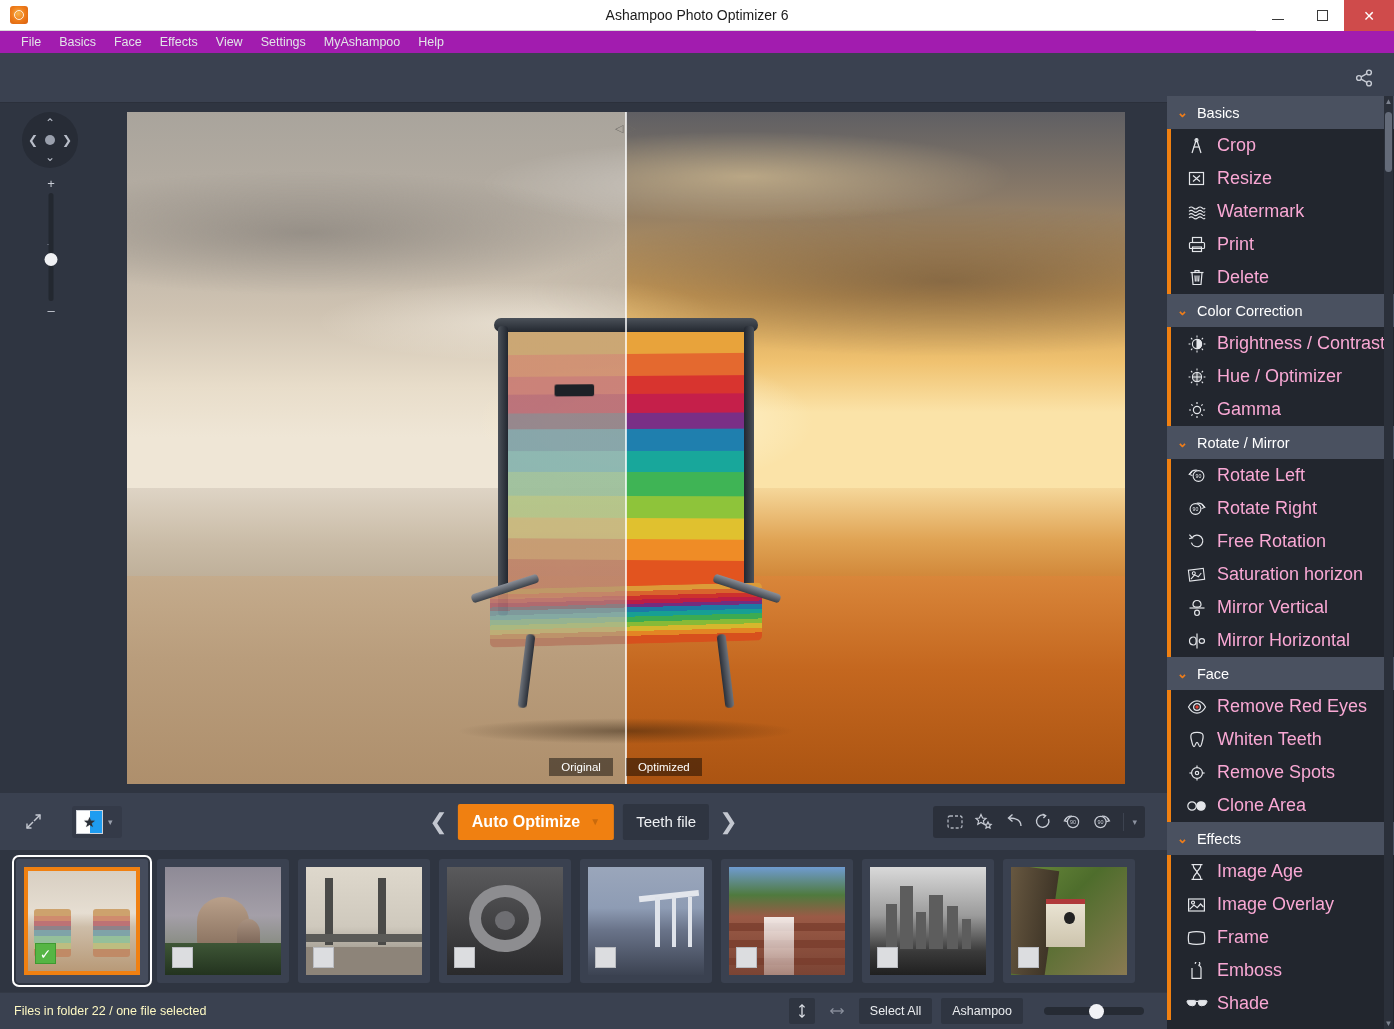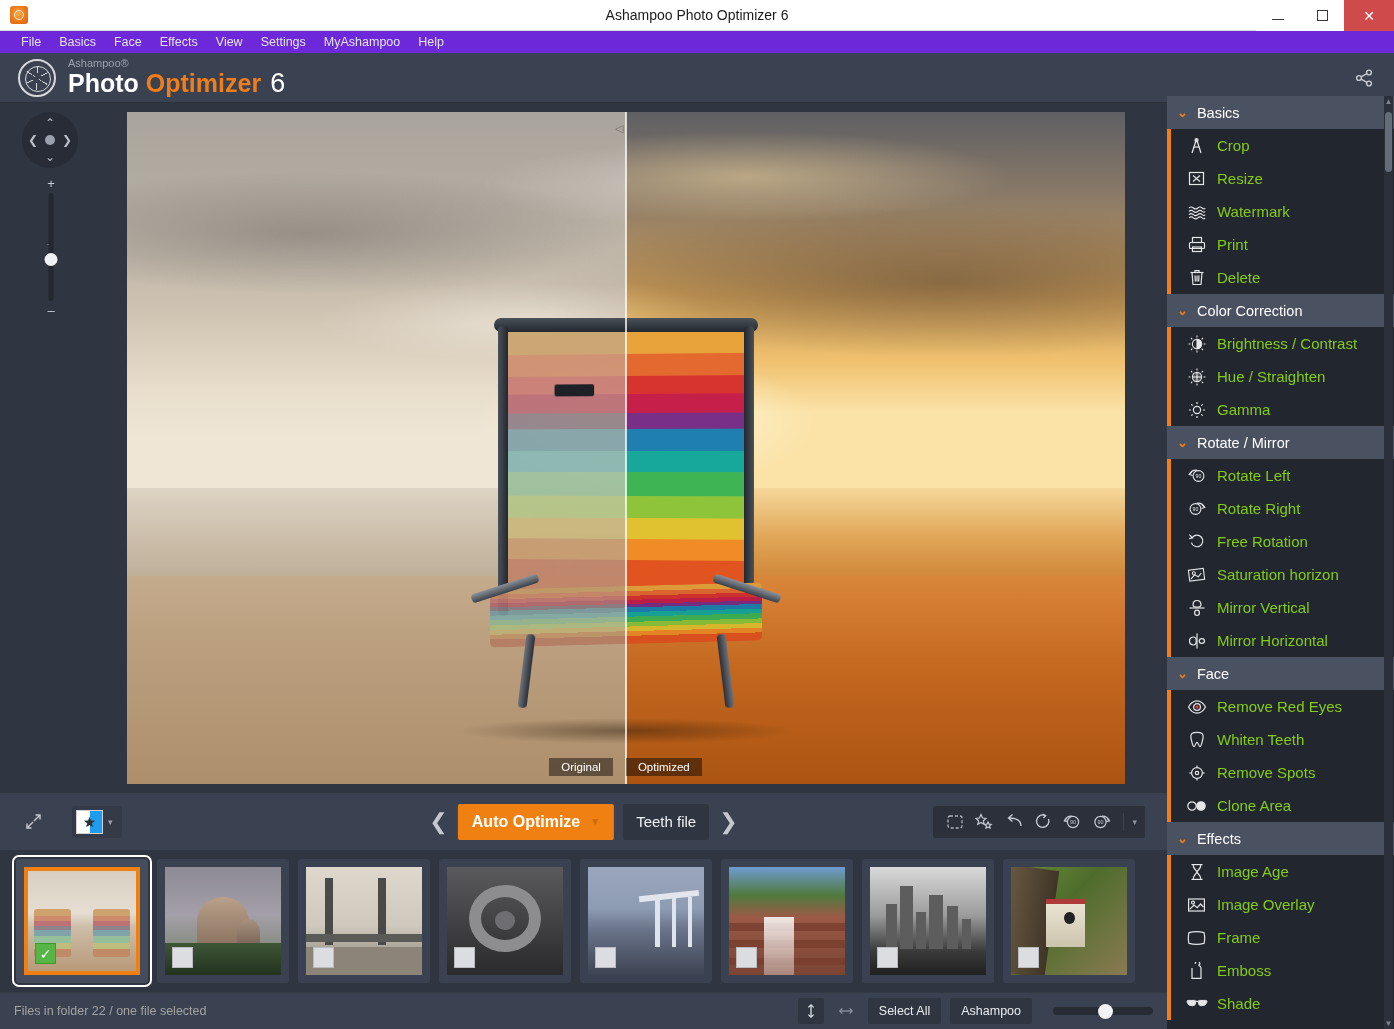--- a/index.html
+++ b/index.html
@@ -37,21 +37,21 @@
     width:44px; height:31px; display:flex; align-items:center; justify-content:center;
     color:#3a3a3a; font-size:14px; background:#fff;
   }
   .tb-btn.close { background:#cf4b4b; color:#fff; width:50px; }
   .tb-min-glyph { display:block; width:12px; height:1.5px; background:#3a3a3a; margin-top:8px;}
   .tb-max-glyph { display:block; width:11px; height:11px; border:1.5px solid #3a3a3a;}
 
   
   .menubar {
     position:absolute; top:31px; left:0; width:1394px; height:22px;
-    background:#6d28d9; display:flex; align-items:center; padding-left:12px;
+    background:#a21caf; display:flex; align-items:center; padding-left:12px;
   }
   .menuitem {
     color:#e2e4e8; font-size:12.5px; padding:2px 9px; cursor:default;
   }
 
   
   .headerbar {
     position:absolute; top:53px; left:0; width:1394px; height:50px;
     background:#3a4150; display:flex; align-items:center;
     border-bottom:1px solid #2b303b;
@@ -353,22 +353,22 @@
   .t-birdhouse .bh{position:absolute;left:30%;top:30%;width:34%;height:44%;
     background:linear-gradient(180deg,#e9e3d2,#cdc4ad);border-top:5px solid #b03a3a;}
   .t-birdhouse .hole{position:absolute;left:46%;top:42%;width:9%;height:11%;border-radius:50%;background:#222;}
 
   
   .statusbar {
     position:absolute; left:0; top:992px; width:1167px; height:37px;
     background:#3a4150; display:flex; align-items:center;
     border-top:1px solid #333945;
   }
-  .status-text { margin-left:14px; color:#a3a3a3; font-size:12.5px; }
-  .status-right { position:absolute; right:14px; display:flex; align-items:center; gap:9px; }
+  .status-text { margin-left:14px; color:#fef9c3; font-size:12.5px; }
+  .status-right { position:absolute; right:23px; display:flex; align-items:center; gap:9px; }
   .sq-btn { width:26px; height:26px; background:#2f3541; border-radius:2px;
             display:flex; align-items:center; justify-content:center; color:#dfe2e8; }
   .sq-btn.ghost { background:transparent; color:#8e94a1; }
   .txt-btn { background:#2f3541; color:#eaecef; font-size:12.5px;
              height:26px; padding:0 11px; display:flex; align-items:center; border-radius:2px; }
   .size-slider { width:100px; height:8px; background:#262b34; border-radius:5px;
                  position:relative; margin-left:12px; }
   .size-slider .knob { position:absolute; left:52%; top:50%; width:15px; height:15px;
                        margin:-7.5px 0 0 -7.5px; border-radius:50%; background:#f2f3f6; }
 
@@ -383,21 +383,21 @@
   }
   .sb-section-head .chev-d { color:#ef7d1a; font-size:13px; margin-right:9px;
                              font-weight:bold; line-height:1; }
   .sb-section-head .lbl { color:#ffffff; font-size:14.5px; }
   .sb-item {
     height:33px; display:flex; align-items:center; padding-left:14px;
     background:#22262e; border-left:4px solid #f08011; position:relative;
   }
   .sb-item .ico { width:23px; height:20px; margin-right:9px; display:flex;
                   align-items:center; justify-content:center; flex:none; }
-  .sb-item .lbl { color:#84cc16; font-size:15px; }
+  .sb-item .lbl { color:#f9a8d4; font-size:18px; }
   .sb-scroll {
     position:absolute; right:1px; top:0; width:9px; height:933px; background:#2b303a;
   }
   .sb-scroll .thumbv { position:absolute; left:1px; top:16px; width:7px; height:60px;
                        background:#646b79; border-radius:4px; }
   .sb-scroll .arrow-up { position:absolute; left:0; top:1px; width:9px; text-align:center;
                          color:#7d838f; font-size:8px; }
   .sb-scroll .arrow-dn { position:absolute; left:0; bottom:1px; width:9px; text-align:center;
                          color:#7d838f; font-size:8px; }
   svg { display:block; }
@@ -426,31 +426,20 @@
     <div class="menuitem">Basics</div>
     <div class="menuitem">Face</div>
     <div class="menuitem">Effects</div>
     <div class="menuitem">View</div>
     <div class="menuitem">Settings</div>
     <div class="menuitem">MyAshampoo</div>
     <div class="menuitem">Help</div>
   </div>
 
   <div class="headerbar">
-    <div class="logo-wrap">
-      <div class="logo-mark"></div>
-      <div class="logo-text">
-        <span class="logo-sup">Ashampoo®</span>
-        <span class="logo-main">
-          <span class="logo-photo">Photo</span>
-          <span class="logo-opt">Optimizer</span>
-          <span class="logo-six">6</span>
-        </span>
-      </div>
-    </div>
     <div class="share-btn">
       <svg width="20" height="20" viewBox="0 0 20 20" fill="none" stroke="#c7cbd4" stroke-width="1.4">
         <circle cx="15" cy="4.5" r="2.4"></circle>
           <circle cx="15" cy="15.5" r="2.4"></circle>
           <circle cx="5" cy="10" r="2.4"></circle>
         <line x1="7.1" y1="8.8" x2="12.9" y2="5.7"></line>
           <line x1="7.1" y1="11.2" x2="12.9" y2="14.3"></line>
       </svg>
     </div>
   </div>
@@ -824,21 +813,21 @@
           <line x1="9" y1="0.6" x2="9" y2="2.4"></line>
             <line x1="9" y1="15.6" x2="9" y2="17.4"></line>
           <line x1="0.6" y1="9" x2="2.4" y2="9"></line>
             <line x1="15.6" y1="9" x2="17.4" y2="9"></line>
           <line x1="3" y1="3" x2="4.3" y2="4.3"></line>
             <line x1="13.7" y1="13.7" x2="15" y2="15"></line>
           <line x1="3" y1="15" x2="4.3" y2="13.7"></line>
             <line x1="13.7" y1="4.3" x2="15" y2="3"></line>
         </svg>
         </span>
-      <span class="lbl">Hue / Straighten</span>
+      <span class="lbl">Hue / Optimizer</span>
     </div>
     <div class="sb-item">
       <span class="ico">
         <svg width="18" height="18" viewBox="0 0 18 18" fill="none" stroke="#e4e6ea" stroke-width="1.2">
           <circle cx="9" cy="9" r="3.6"></circle>
           <line x1="9" y1="1" x2="9" y2="3"></line>
             <line x1="9" y1="15" x2="9" y2="17"></line>
           <line x1="1" y1="9" x2="3" y2="9"></line>
             <line x1="15" y1="9" x2="17" y2="9"></line>
           <line x1="3.3" y1="3.3" x2="4.7" y2="4.7"></line>

